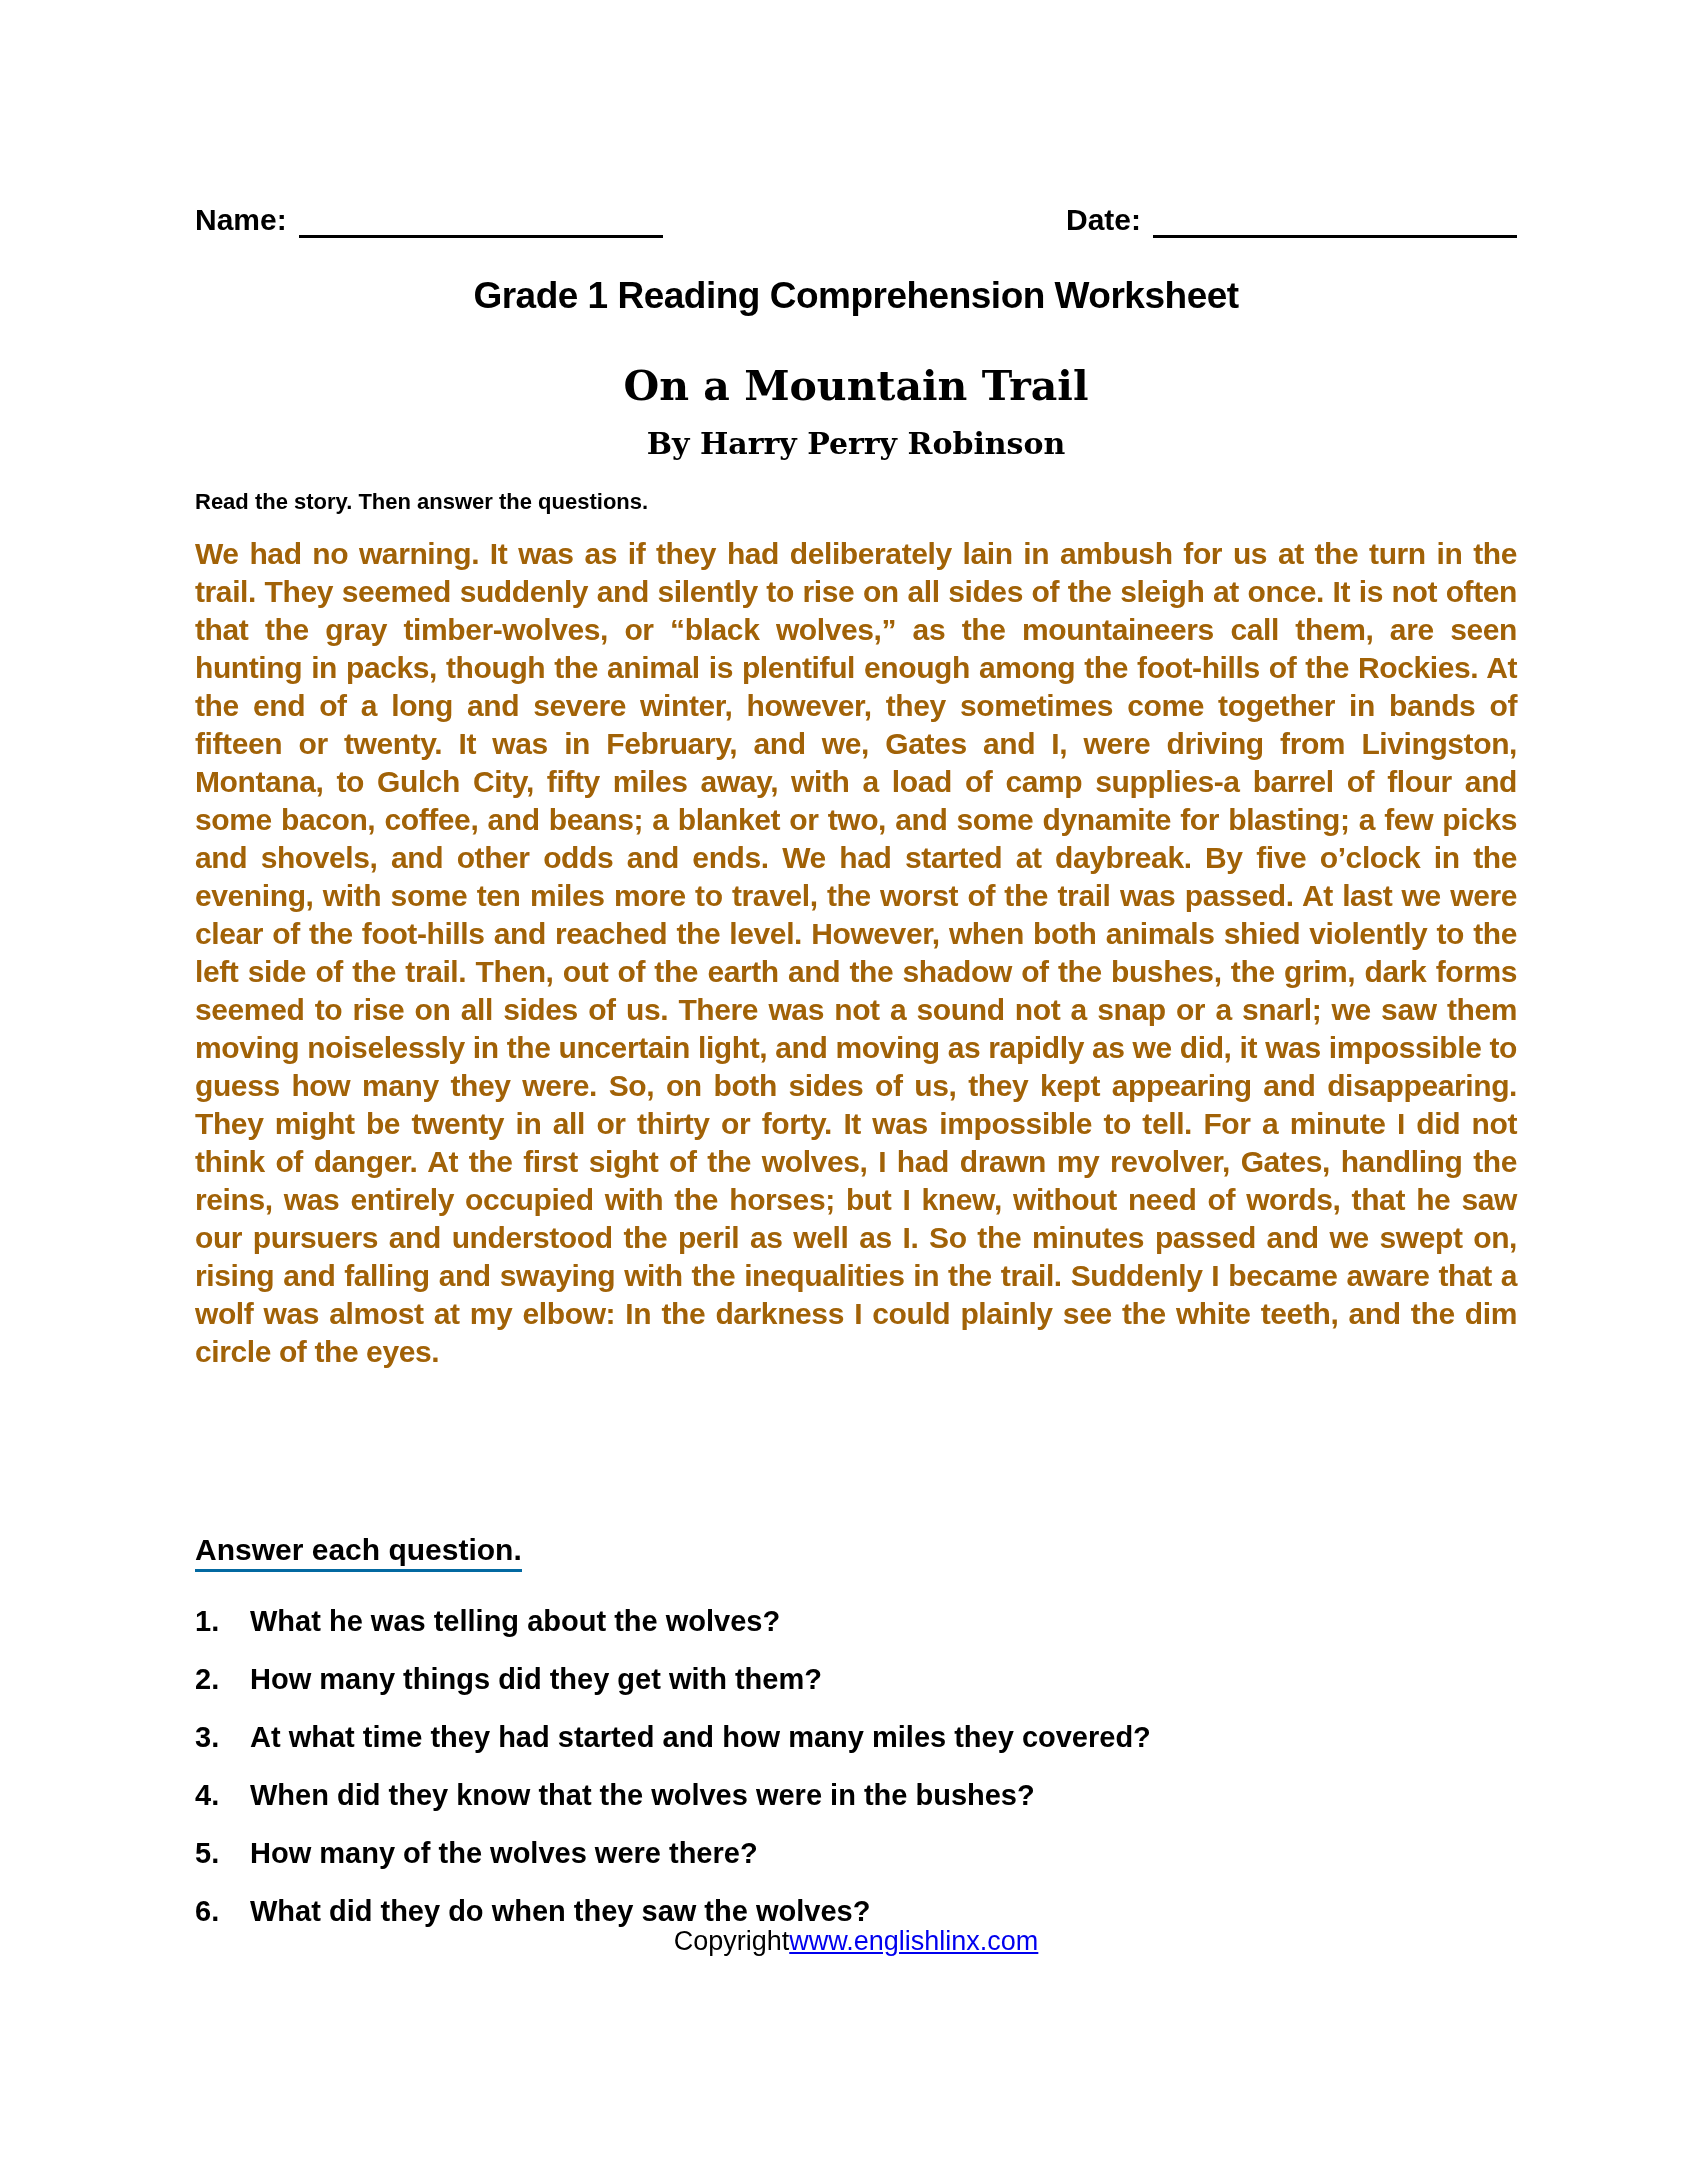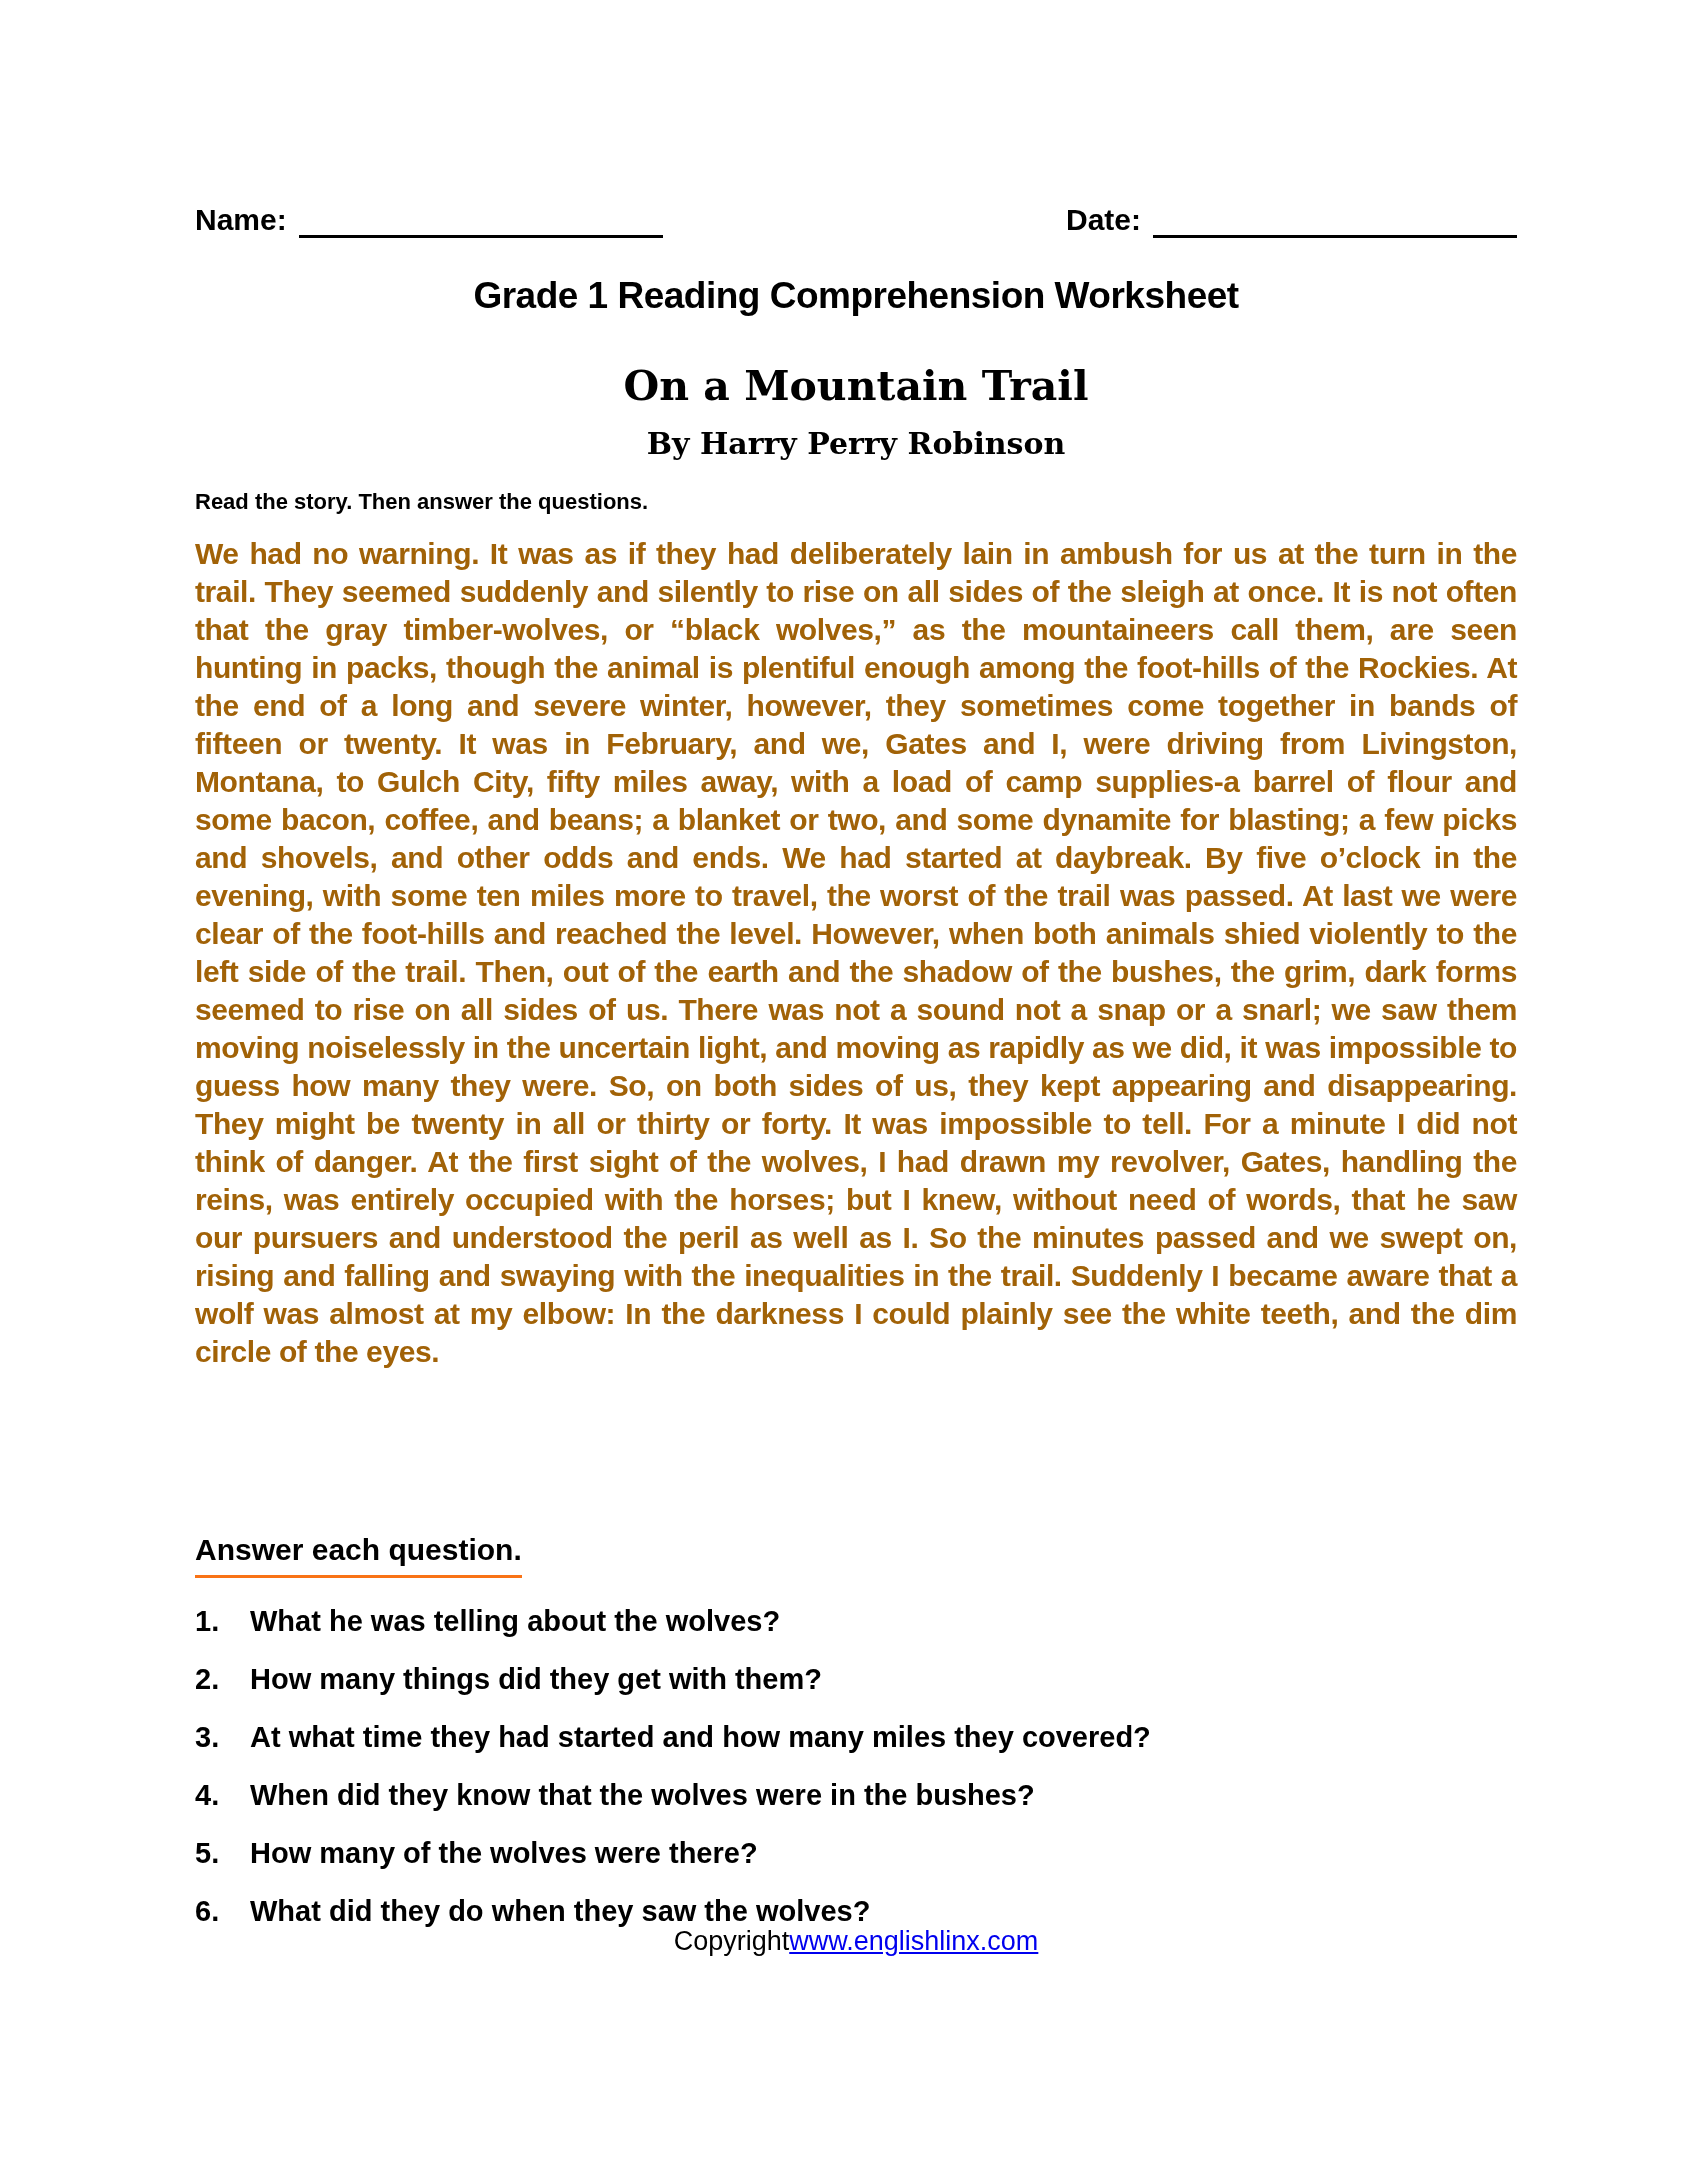--- a/index.html
+++ b/index.html
@@ -73,22 +73,22 @@
   }
   
   .answer-heading {
     position: absolute;
     top: 1533px; left: 195px;
     font-size: 30px;
     font-weight: 700;
   }
   .answer-heading .underlined {
     display: inline-block;
-    border-bottom: 3px solid #f97316;
-    padding-bottom: 8px;
+    border-bottom: 3px solid #0369a1;
+    padding-bottom: 2px;
   }
   .questions {
     position: absolute;
     top: 1606px; left: 195px; width: 1322px;
   }
   .question {
     display: flex;
     font-size: 29px;
     font-weight: 700;
     line-height: 30px;

